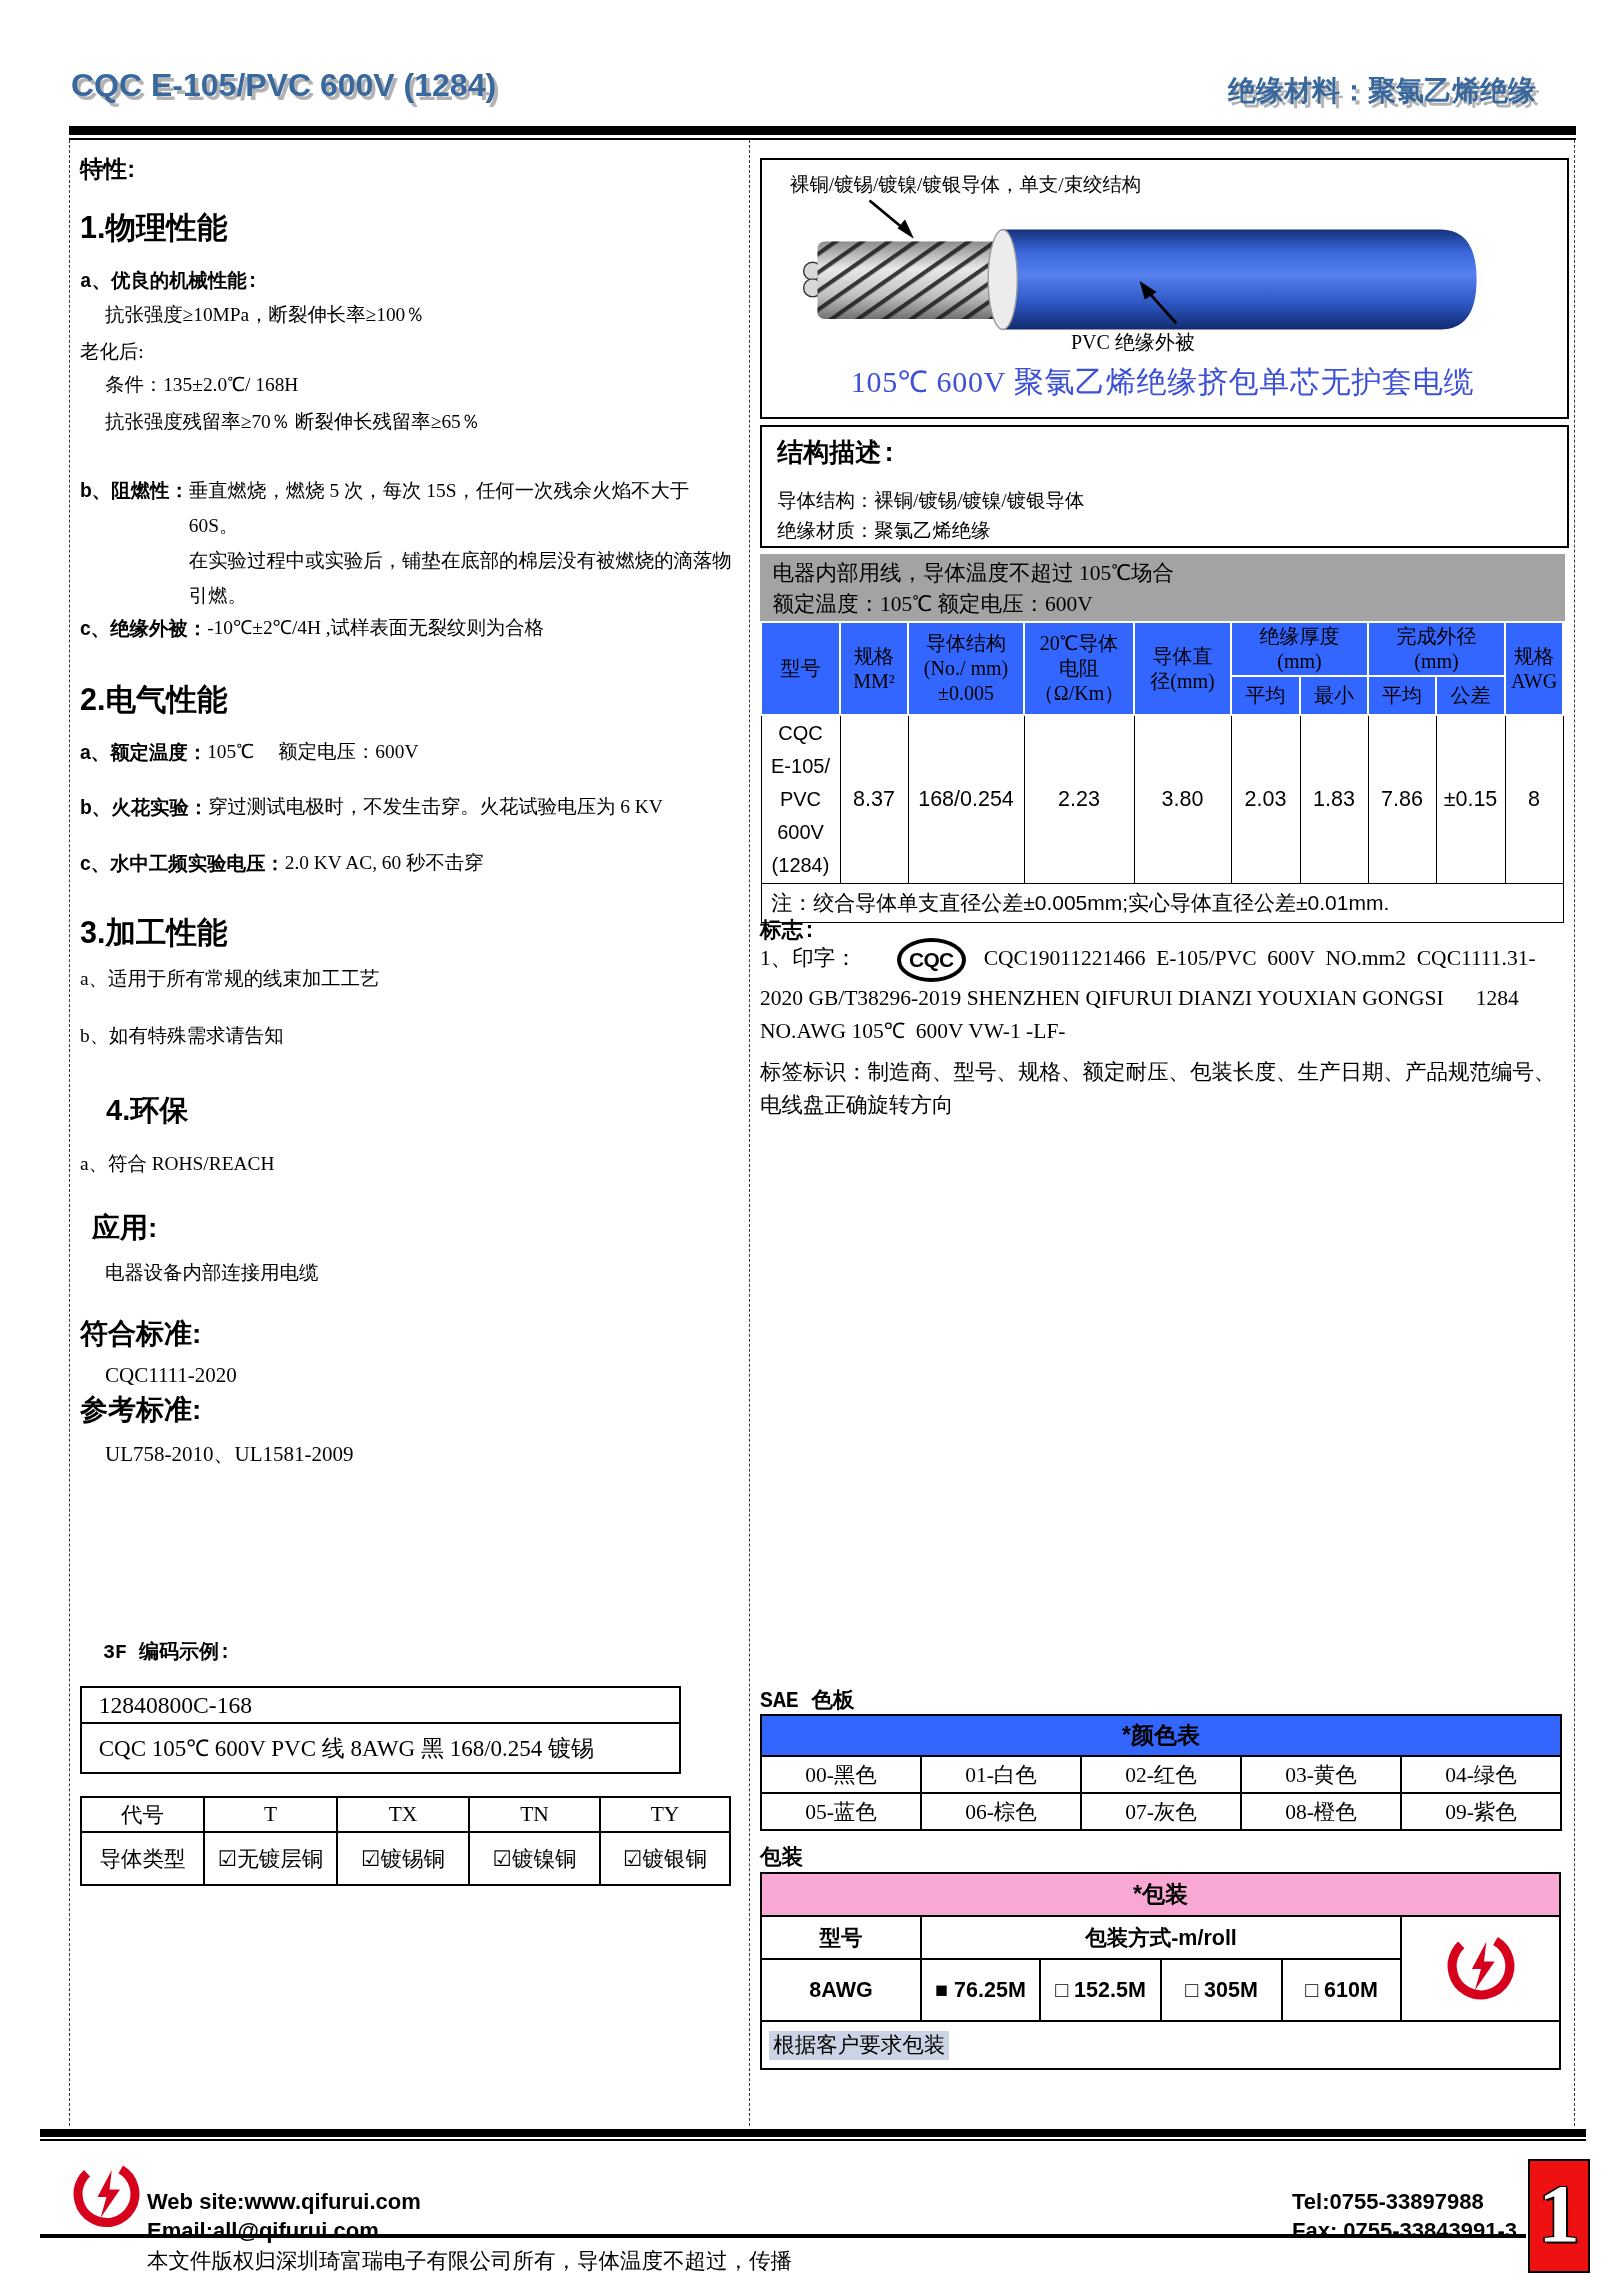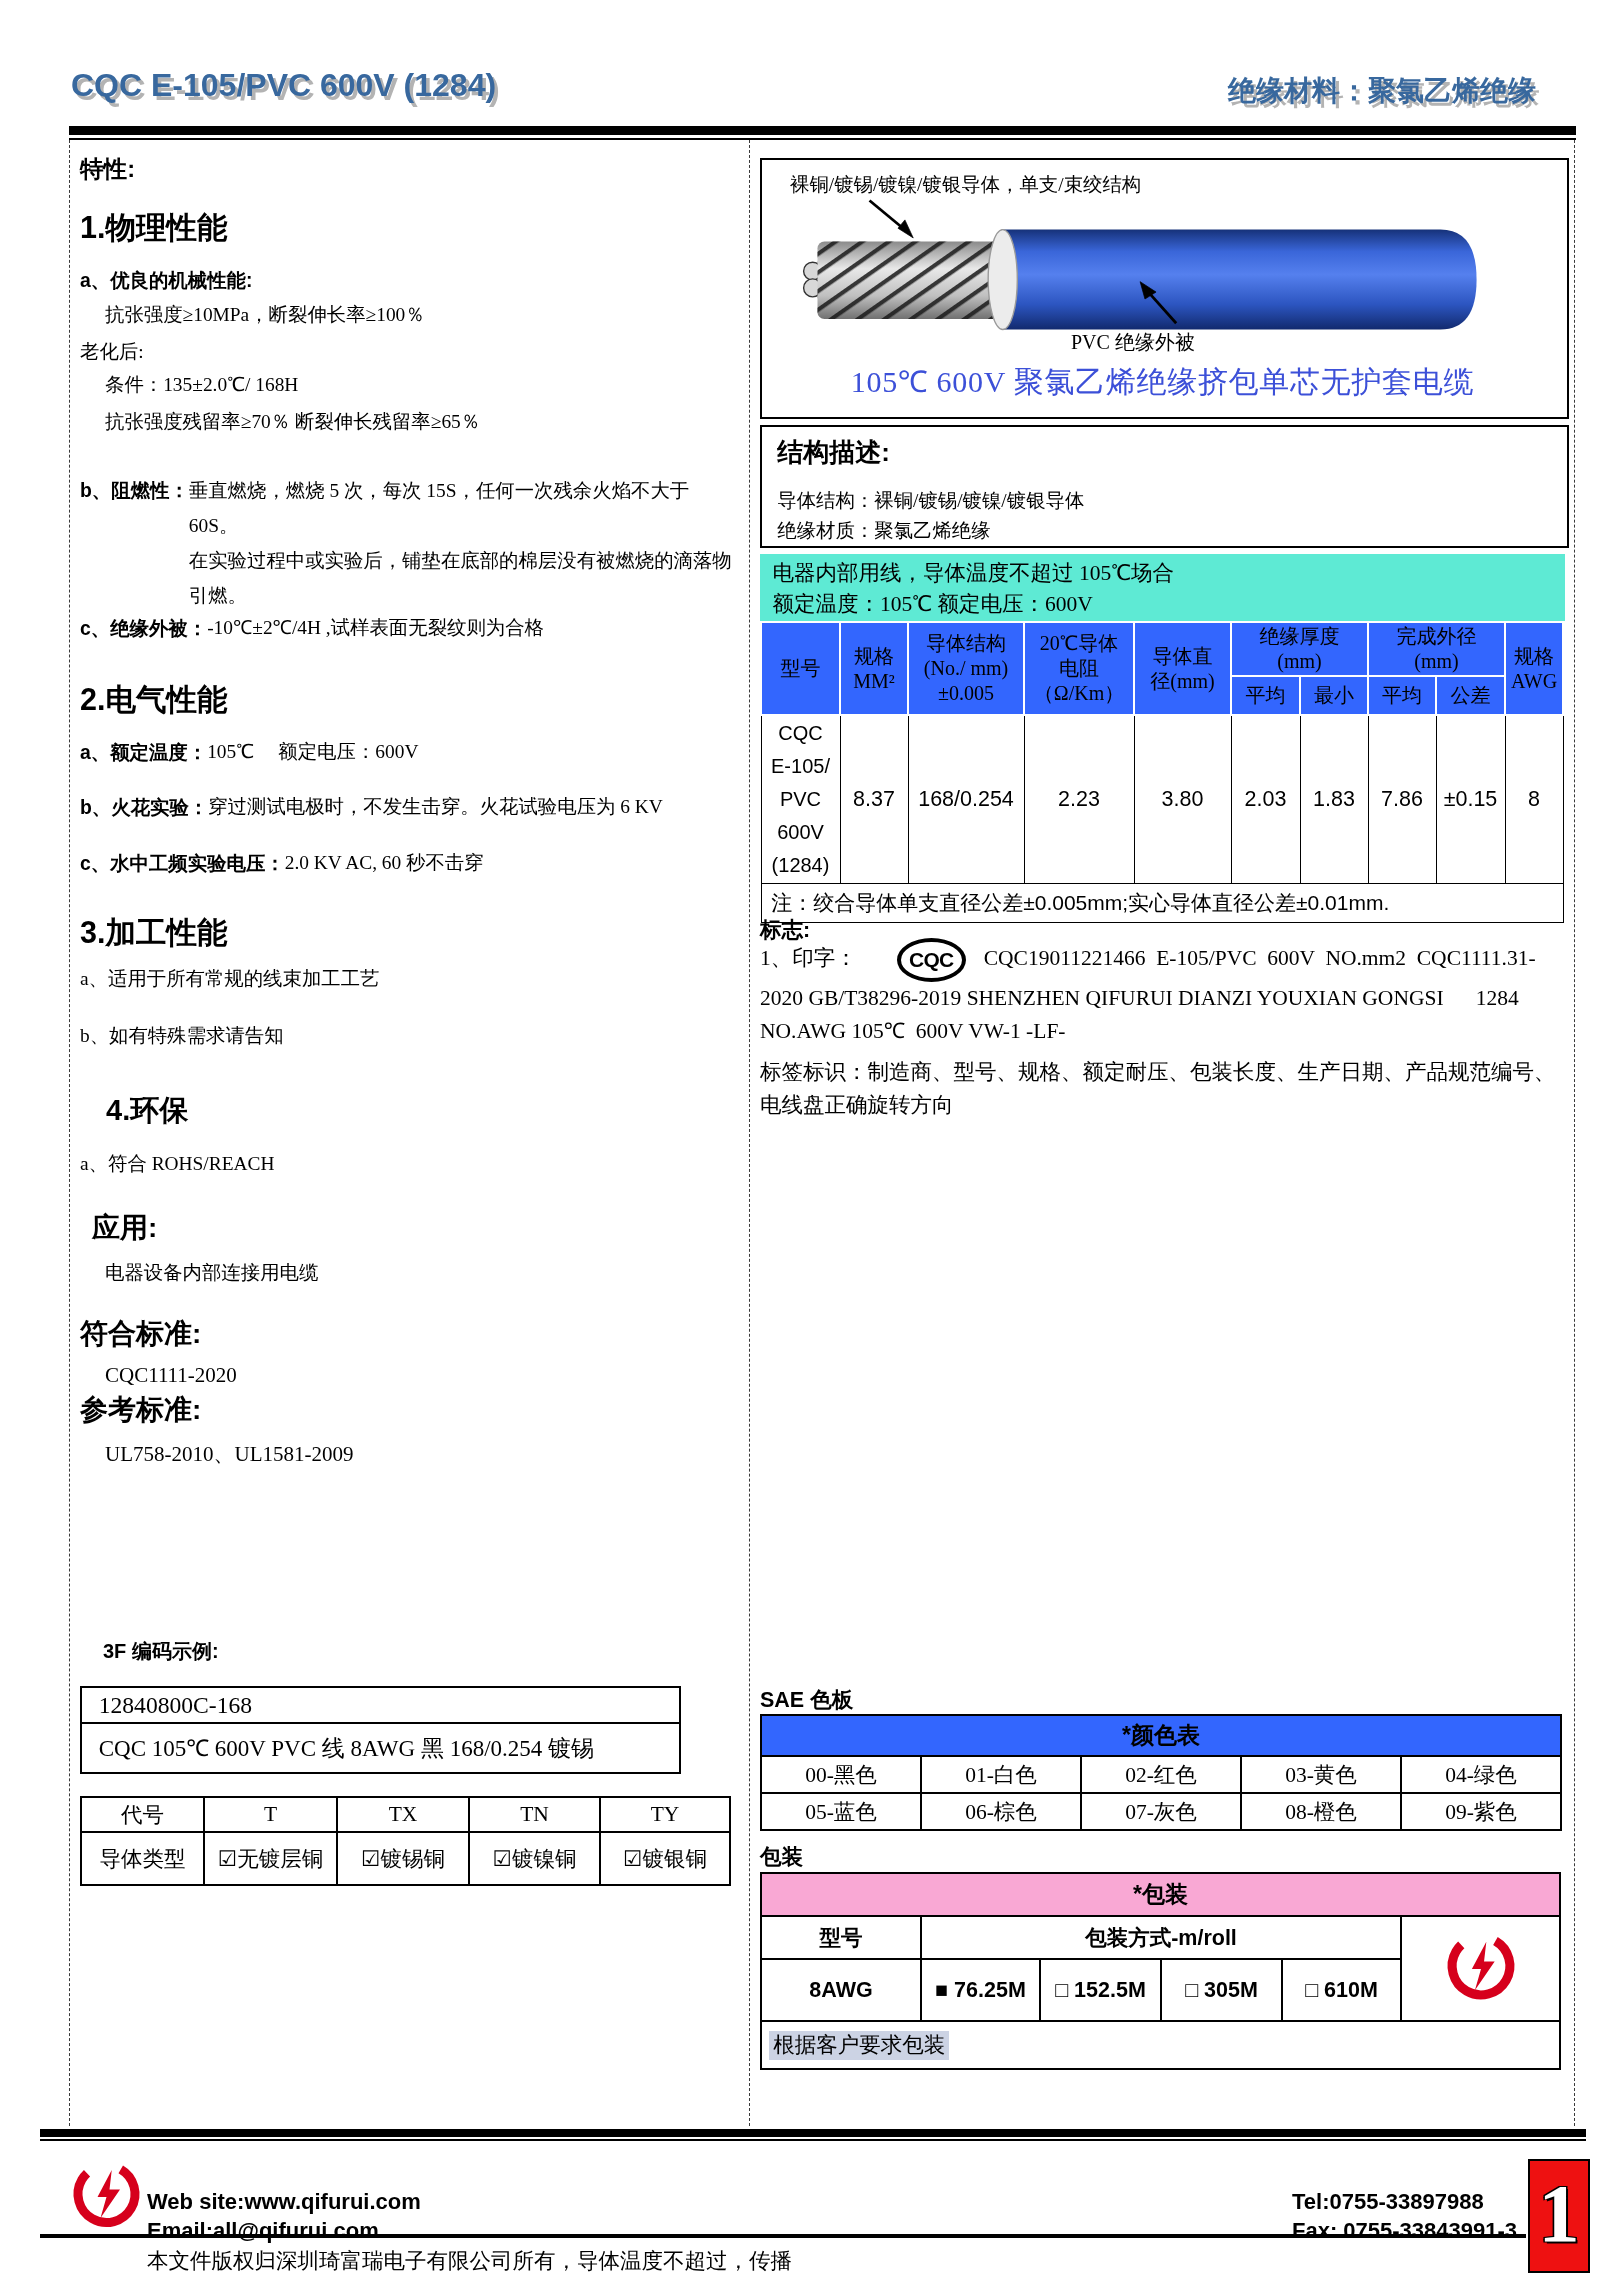--- a/index.html
+++ b/index.html
@@ -1,19 +1,19 @@
 <!DOCTYPE html>
 <html style="font-size:11px"><head>
 <meta charset="utf-8">
 <style>
   html,body{margin:0;padding:0;background:#fff;}
   .page{position:relative;width:1623px;height:2295px;background:#ffffff;overflow:hidden;
         font-family:"Liberation Serif",serif;color:#000;}
   .abs{position:absolute;}
-  .sans{font-family:Liberation Sans, sans-serif;}
+  .sans{font-family:Liberation Mono, monospace;}
   .serif{font-family:"Liberation Serif",serif;}
   .b{font-weight:bold;}
   .pre{white-space:pre-line;}
   .prewrap{white-space:pre-wrap;}
 
   
   .hdr-title{font-family:"Liberation Sans",sans-serif;font-weight:bold;color:#38689e;
              text-shadow:3.5px 3.5px 0 #b3b3b3;}
   .rule-thick{background:#000;}
   
@@ -61,21 +61,21 @@
       font-weight:bold;font-size:21.5px;}
   .pack-table .title{background:#f9a8d4;font-size:23px;height:39px;}
   .pack-table .r1{height:43px;}
   .pack-table .r2{height:62px;}
   .pack-table .noter{height:44px;text-align:left;font-family:"Liberation Serif",serif;
       font-weight:normal;font-size:21.5px;padding-left:7px;}
   .hl{background:#ccd3e4;padding:2.1px 4.2px;}
 
   
   .box{border:2.1px solid #000;background:#fff;}
-  .graybox{background:#5eead4;}
+  .graybox{background:#a3a3a3;}
   .cable-title{color:#3c50d8;font-size:30px;letter-spacing:0.7px;text-align:center;
       font-family:"Liberation Serif",serif;}
 
   
   .cqc-oval{display:inline-block;border:4.2px solid #000;border-radius:50%;width:61px;height:36px;
       text-align:center;vertical-align:middle;margin:0 18px 0 40px;}
   .cqc-oval span{font-family:"Liberation Sans",sans-serif;font-weight:bold;font-size:21px;
       line-height:36px;letter-spacing:-0.7px;}
 
   

